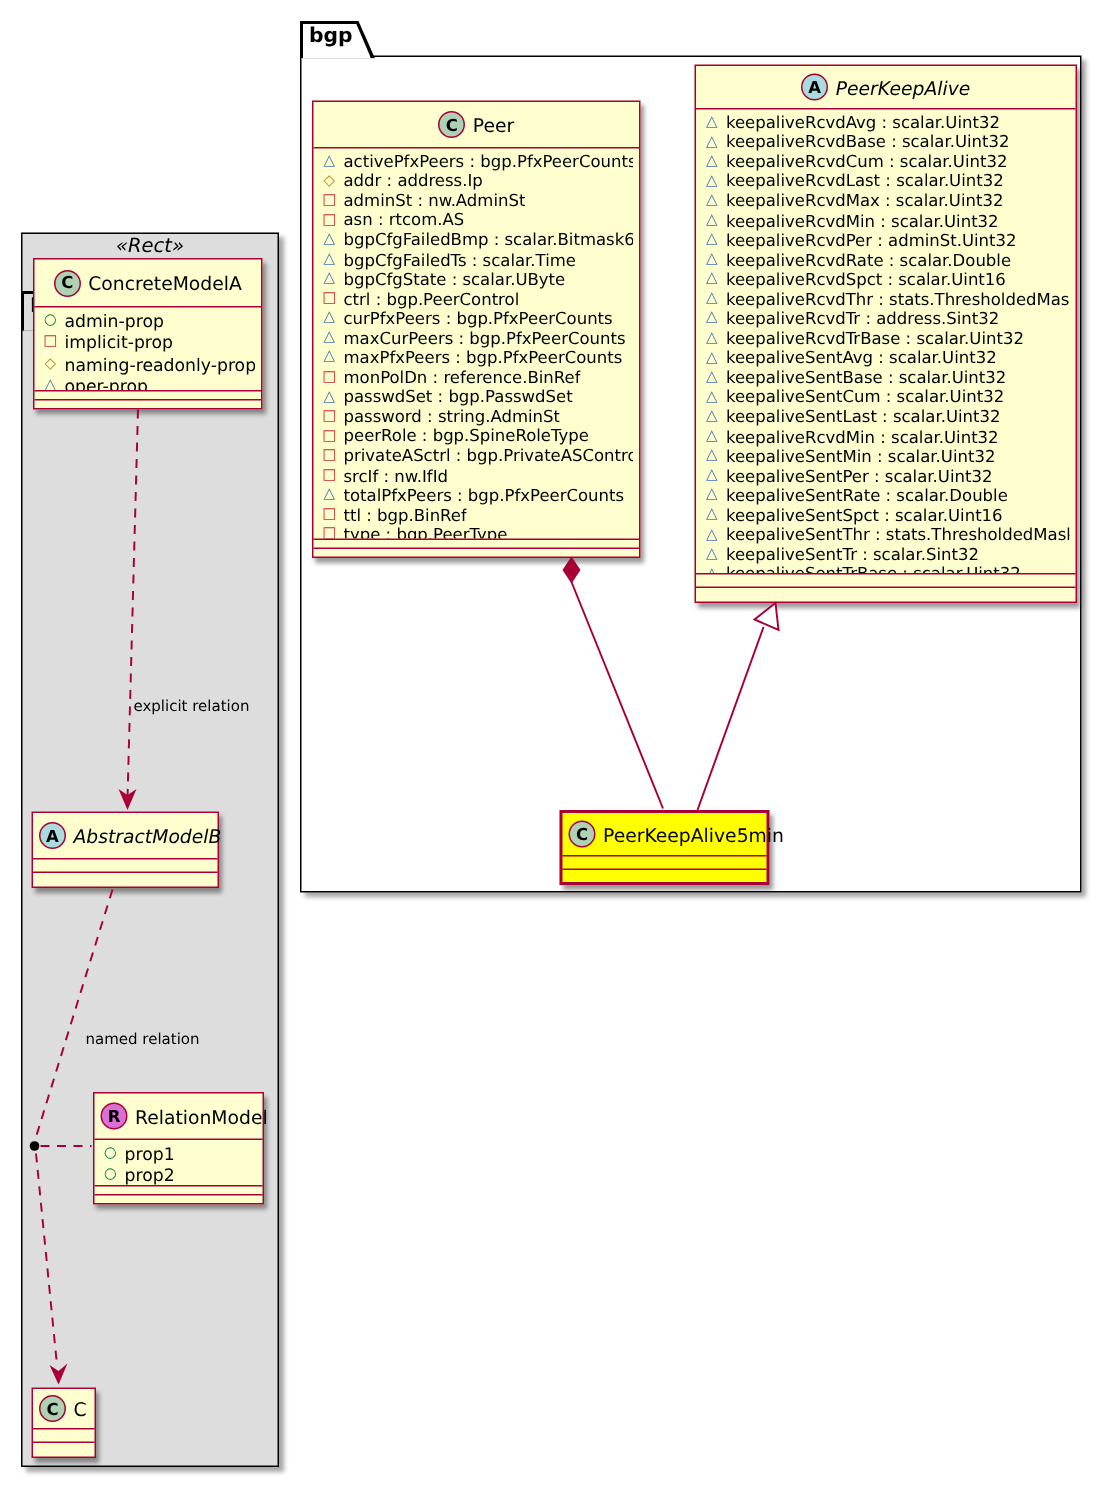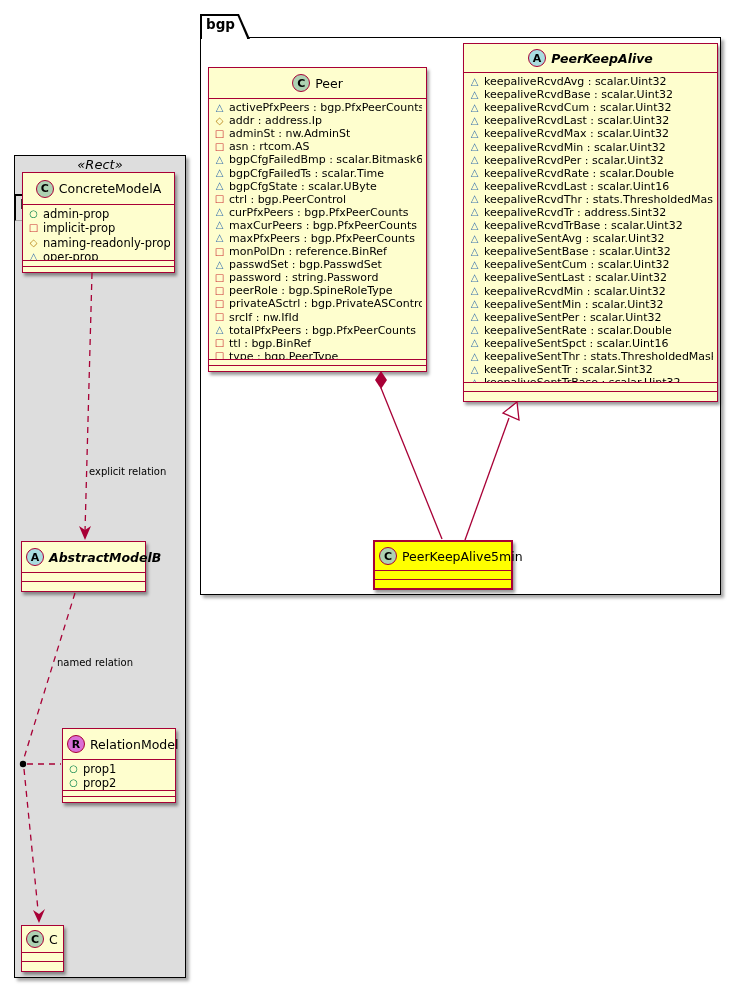--- a/index.html
+++ b/index.html
@@ -31,21 +31,21 @@
   .cls {
     position:absolute; background:#fefece; border:1.5px solid #a80036;
     box-sizing:border-box; box-shadow:2px 3px 3px rgba(0,0,0,0.4); z-index:3;
     display:flex; flex-direction:column;
   }
   .cls-hl { background:#ffff00; border-width:2px; }
   .cls-hdr { display:flex; align-items:center; justify-content:center; gap:5px;
     flex:0 0 auto; }
   .hdr-left { justify-content:flex-start; padding-left:4px; }
   .cls-name { font-size:12.5px; white-space:nowrap; }
-  .italic { font-style:italic;font-weight:bold; }
+  .italic { font-style:italic; }
   .spot { width:16px; height:16px; border-radius:50%; border:1px solid #a80036;
     display:flex; align-items:center; justify-content:center;
     font-weight:bold; font-size:11px; flex:0 0 auto; }
   .spot-c { background:#add1b2; }
   .spot-a { background:#a9dcdf; }
   .spot-r { background:#da70d6; }
   .attrs { border-top:1px solid #a80036; padding:2px 4px 0 5px; overflow:hidden; flex:1 1 auto; }
   .attr-row { display:flex; align-items:center; gap:4px; height:13.1px;
     font-size:11px; white-space:nowrap; }
   .legend-cls .attr-row { height:14.3px; font-size:11.5px; }
@@ -70,21 +70,21 @@
   .box-rel      { left:62px;  top:728px; width:114px; height:75px; }
   .box-rel .cls-hdr { height:30px; }
   .box-c        { left:21px;  top:925px; width:43px;  height:47px; }
   .box-c .cls-hdr { height:26px; }
   .h5 { height:5px; } .h8 { height:8px; } .h9 { height:9px; }
   
   .edges { position:absolute; left:0; top:0; width:745px; height:992px;
     z-index:4; pointer-events:none; }
   .edge-label { position:absolute; font-size:10px; z-index:5; white-space:nowrap; }
   .lbl-explicit { left:89px; top:466px; }
-  .lbl-named    { left:57px; top:657px; }
+  .lbl-named    { left:57px; top:688px; }
 </style>
 </head>
 <body>
 
 <div class="pkg-body pkg-bgp"></div>
 <div class="pkg-body pkg-legend"></div>
 
 <div class="tab tab-bgp">
   <div class="tab-shape"></div>
   <div class="tab-fill"></div>
@@ -164,21 +164,21 @@
         <span class="attr-text">monPolDn : reference.BinRef</span>
       </div>
 
       <div class="attr-row">
         <span class="attr-icon ic-triangle">△</span>
         <span class="attr-text">passwdSet : bgp.PasswdSet</span>
       </div>
 
       <div class="attr-row">
         <span class="attr-icon ic-square">□</span>
-        <span class="attr-text">password : string.Password</span>
+        <span class="attr-text">password : string.AdminSt</span>
       </div>
 
       <div class="attr-row">
         <span class="attr-icon ic-square">□</span>
         <span class="attr-text">peerRole : bgp.SpineRoleType</span>
       </div>
 
       <div class="attr-row">
         <span class="attr-icon ic-square">□</span>
         <span class="attr-text">privateASctrl : bgp.PrivateASControl</span>
@@ -240,31 +240,31 @@
         <span class="attr-text">keepaliveRcvdMax : scalar.Uint32</span>
       </div>
 
       <div class="attr-row">
         <span class="attr-icon ic-triangle">△</span>
         <span class="attr-text">keepaliveRcvdMin : scalar.Uint32</span>
       </div>
 
       <div class="attr-row">
         <span class="attr-icon ic-triangle">△</span>
-        <span class="attr-text">keepaliveRcvdPer : scalar.Uint32</span>
+        <span class="attr-text">keepaliveRcvdPer : adminSt.Uint32</span>
       </div>
 
       <div class="attr-row">
         <span class="attr-icon ic-triangle">△</span>
         <span class="attr-text">keepaliveRcvdRate : scalar.Double</span>
       </div>
 
       <div class="attr-row">
         <span class="attr-icon ic-triangle">△</span>
-        <span class="attr-text">keepaliveRcvdLast : scalar.Uint16</span>
+        <span class="attr-text">keepaliveRcvdSpct : scalar.Uint16</span>
       </div>
 
       <div class="attr-row">
         <span class="attr-icon ic-triangle">△</span>
         <span class="attr-text">keepaliveRcvdThr : stats.ThresholdedMask</span>
       </div>
 
       <div class="attr-row">
         <span class="attr-icon ic-triangle">△</span>
         <span class="attr-text">keepaliveRcvdTr : address.Sint32</span>

